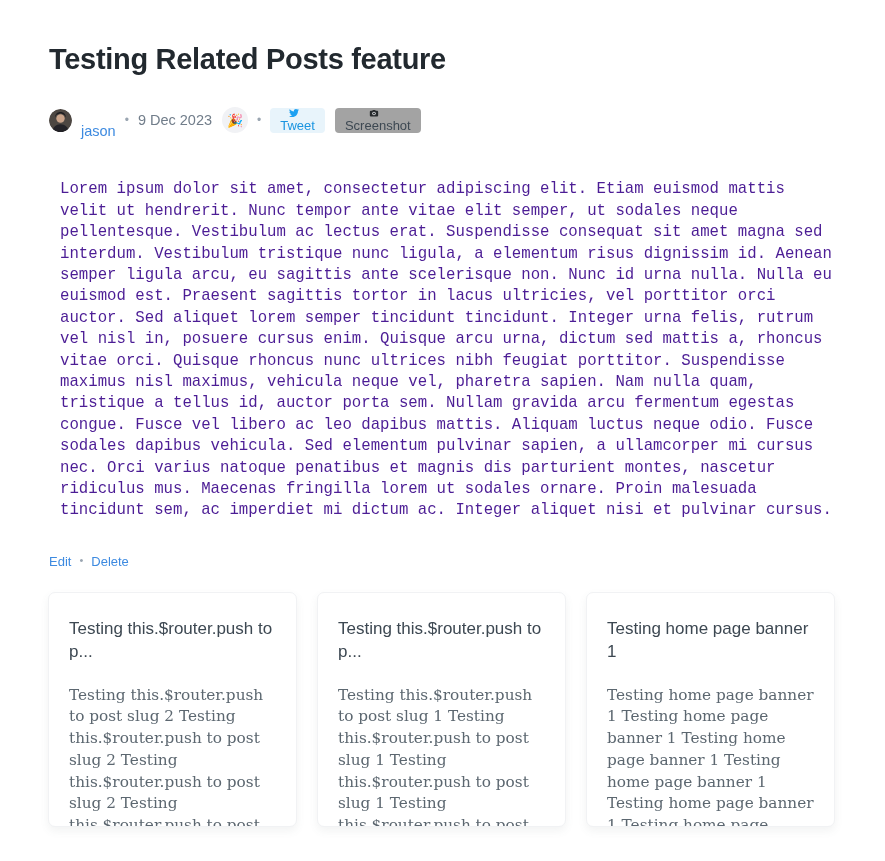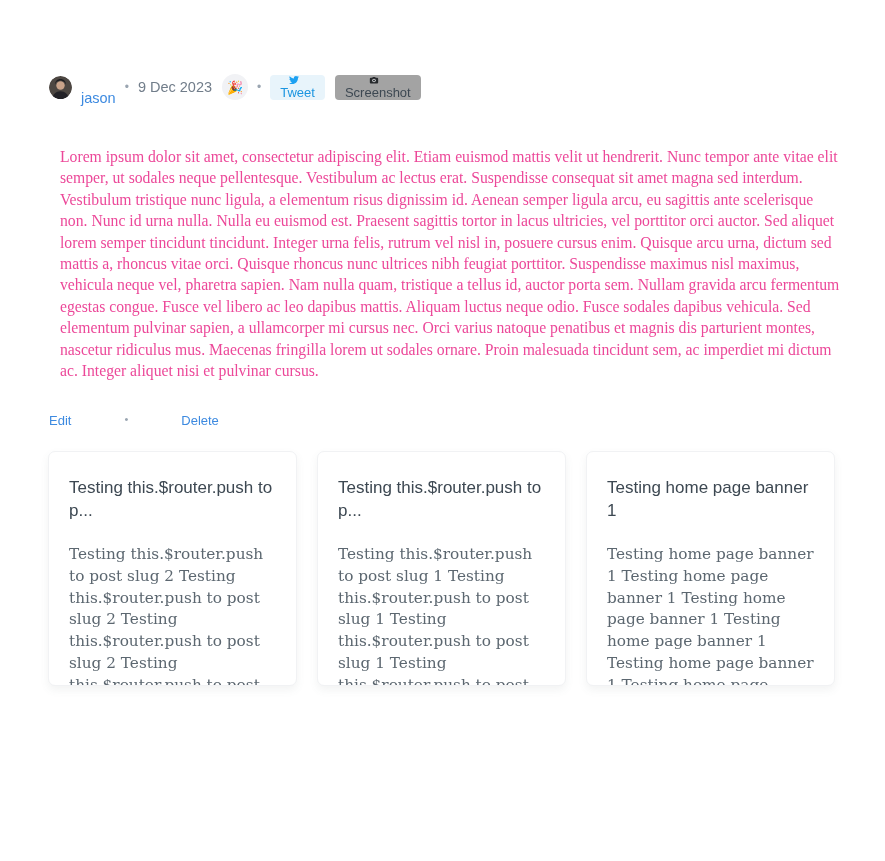--- a/index.html
+++ b/index.html
@@ -86,33 +86,32 @@
   .screenshot-btn {
     margin-left: 10px;
     background: #a3a3a3;
     color: #3d4852;
   }
   .screenshot-btn svg { width: 14px; height: 14px; margin-right: 7px; }
   
   .post-body {
     margin: 46px 0 0 11px;
     width: 781px;
-    font-family: Liberation Serif, serif;
+    font-family: Liberation Mono, monospace;
     font-size: 15.7px;
     line-height: 21.4px;
-    color: #ec4899;
+    color: #4c1d95;
     text-align: left;
   }
   
   .admin-links {
     margin-top: 32px;
     display: flex;
     align-items: flex-start;
     font-size: 13px;
-    gap: 45px;
   }
   .admin-link {
     color: #3d8ae0;
     text-decoration: none;
     cursor: pointer;
   }
   .admin-dot {
     color: #9aa5b1;
     font-size: 11px;
     margin: 0 8px;
@@ -153,20 +152,21 @@
     font-size: 15.3px;
     line-height: 21.7px;
     color: #5c6770;
   }
 </style>
 </head>
 <body>
 
 <div class="container">
 
+  <h1 class="post-title">Testing Related Posts feature</h1>
 
   <div class="meta-row">
     <span class="avatar">
       <svg viewBox="0 0 24 24">
         <defs>
             <clipPath id="av">
               <circle cx="12" cy="12" r="12"></circle>
             </clipPath>
           </defs>
         <g clip-path="url(#av)">

